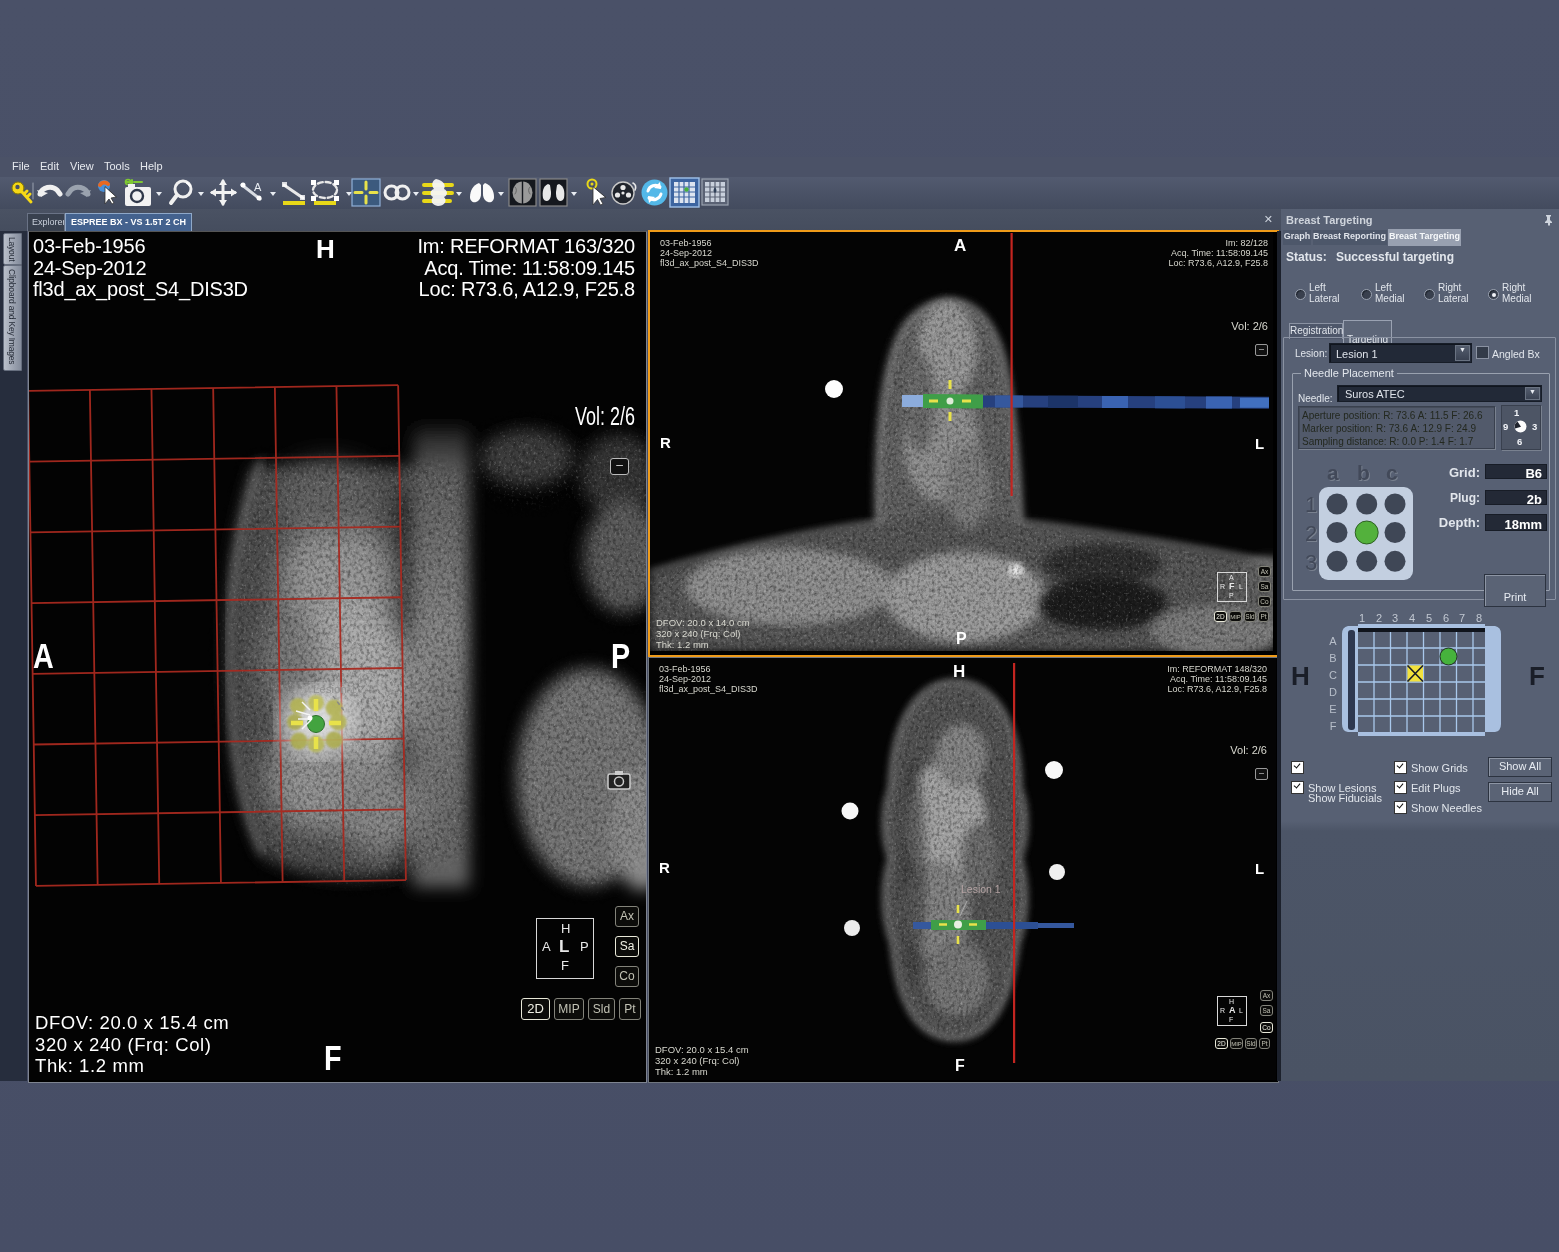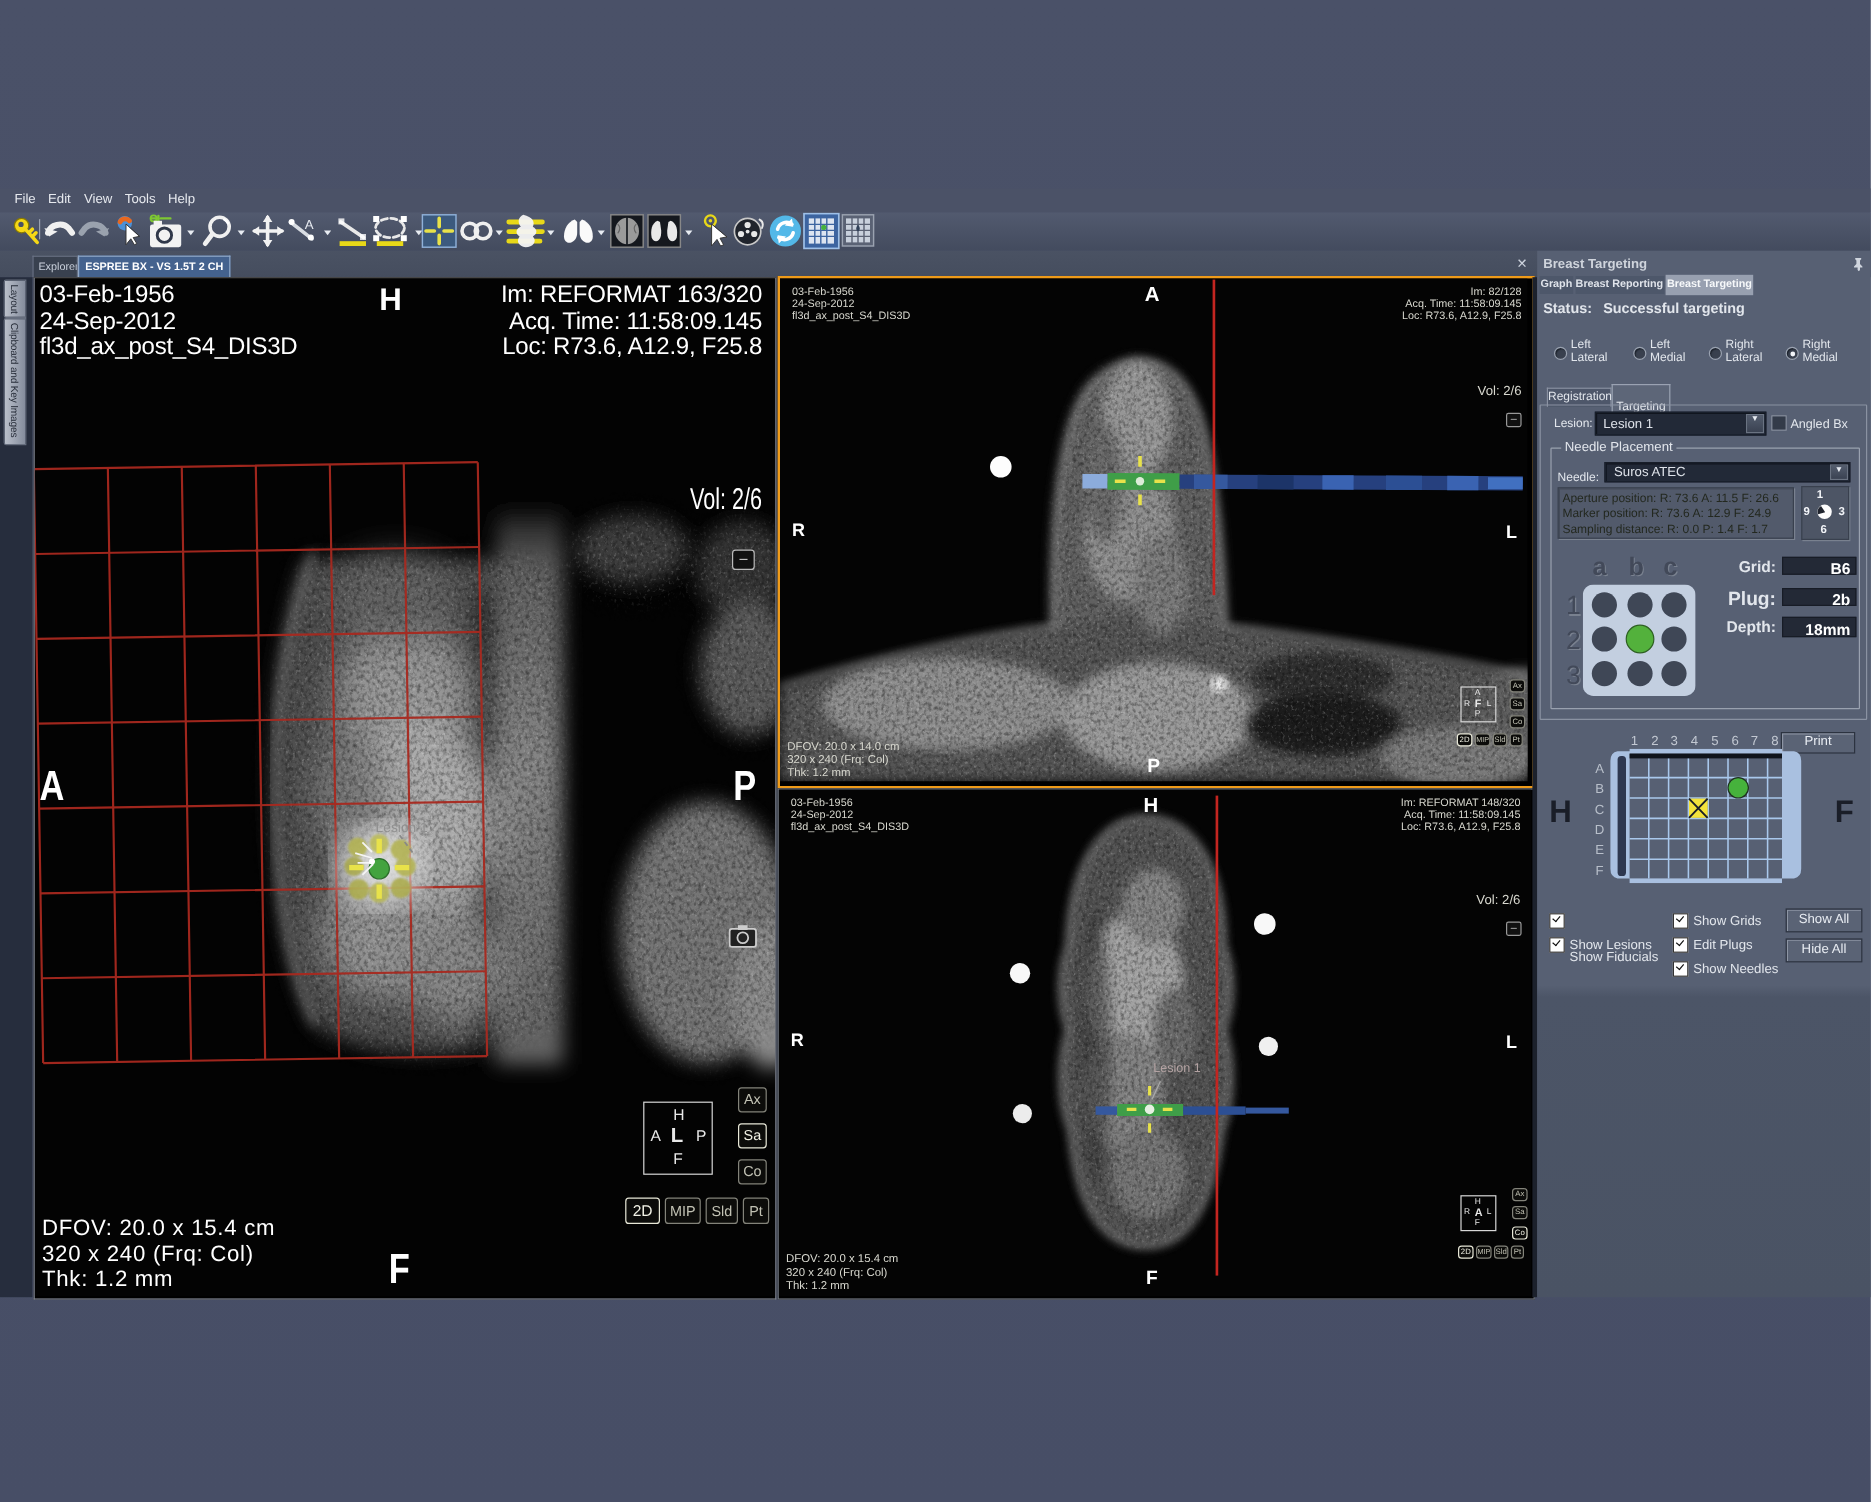--- a/index.html
+++ b/index.html
@@ -610,25 +610,25 @@
   <circle cx="18" cy="45.5" r="10.5" fill="#3f4756"></circle>
       <circle cx="47.7" cy="45.5" r="11.5" fill="#53b13c" stroke="#2e6022" stroke-width="1"></circle>
       <circle cx="76" cy="45.5" r="10.5" fill="#3f4756"></circle>
   <circle cx="18" cy="74.3" r="10.5" fill="#3f4756"></circle>
       <circle cx="47.7" cy="74.3" r="10.5" fill="#3f4756"></circle>
       <circle cx="76" cy="74.3" r="10.5" fill="#3f4756"></circle>
  </svg>
 
  <div class="ptxt" style="left:144px;top:256px;width:55px;text-align:right;font-size:13px;font-weight:bold;">Grid:</div>
  <div class="vbox" style="left:204px;top:255px;width:62px;height:15px;padding:1px 4px 0 0;box-sizing:border-box;">B6</div>
- <div class="ptxt" style="left:144px;top:282px;width:55px;text-align:right;font-size:16px;font-weight:bold;">Plug:</div>
+ <div class="ptxt" style="left:144px;top:282px;width:55px;text-align:right;font-size:12px;font-weight:bold;">Plug:</div>
  <div class="vbox" style="left:204px;top:281px;width:62px;height:15px;padding:1px 4px 0 0;box-sizing:border-box;">2b</div>
  <div class="ptxt" style="left:136px;top:306px;width:63px;text-align:right;font-size:13px;font-weight:bold;">Depth:</div>
  <div class="vbox" style="left:204px;top:305px;width:62px;height:17px;padding:2px 4px 0 0;box-sizing:border-box;">18mm</div>
- <div class="btn" style="left:203px;top:365px;width:60px;height:15px;padding-top:1px;margin-top:36px;">Print</div>
+ <div class="btn" style="left:203px;top:365px;width:60px;height:15px;padding-top:16px;">Print</div>
 
  <div class="ptxt" style="left:0;top:403px;font-size:11px;color:#c2c8d2;width:278px;height:12px;">
       <span style="position:absolute;left:78px;top:0px;">1</span>
       <span style="position:absolute;left:95px;top:0px;">2</span>
       <span style="position:absolute;left:111px;top:0px;">3</span>
       <span style="position:absolute;left:128px;top:0px;">4</span>
       <span style="position:absolute;left:145px;top:0px;">5</span>
       <span style="position:absolute;left:162px;top:0px;">6</span>
       <span style="position:absolute;left:178px;top:0px;">7</span>
       <span style="position:absolute;left:195px;top:0px;">8</span>

